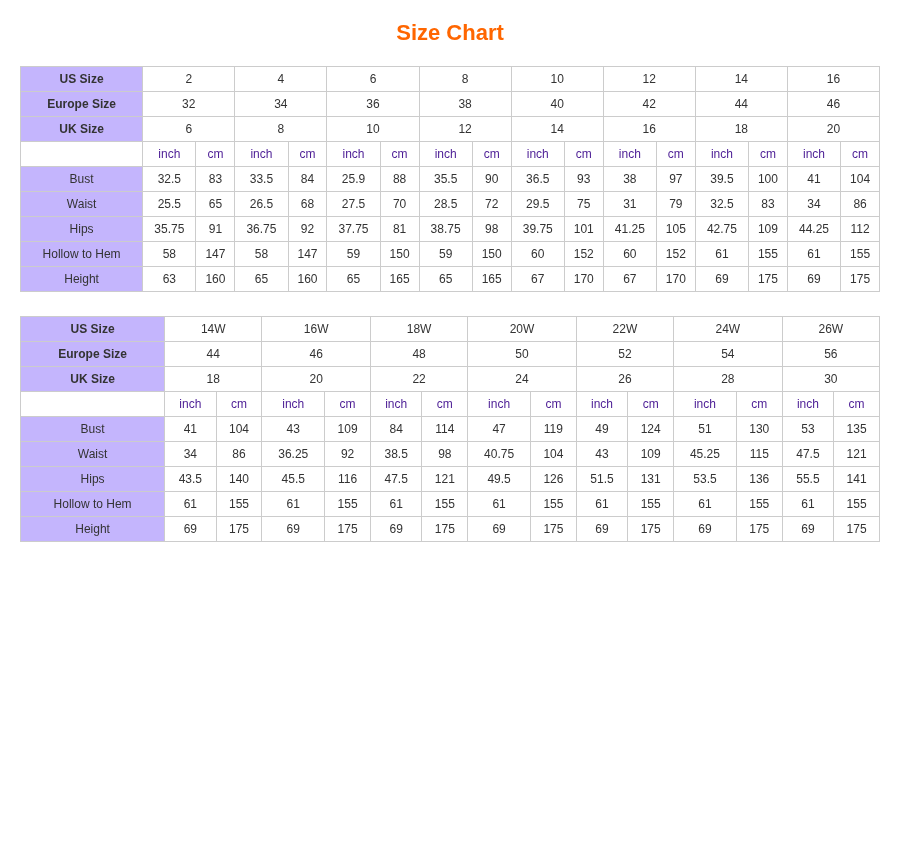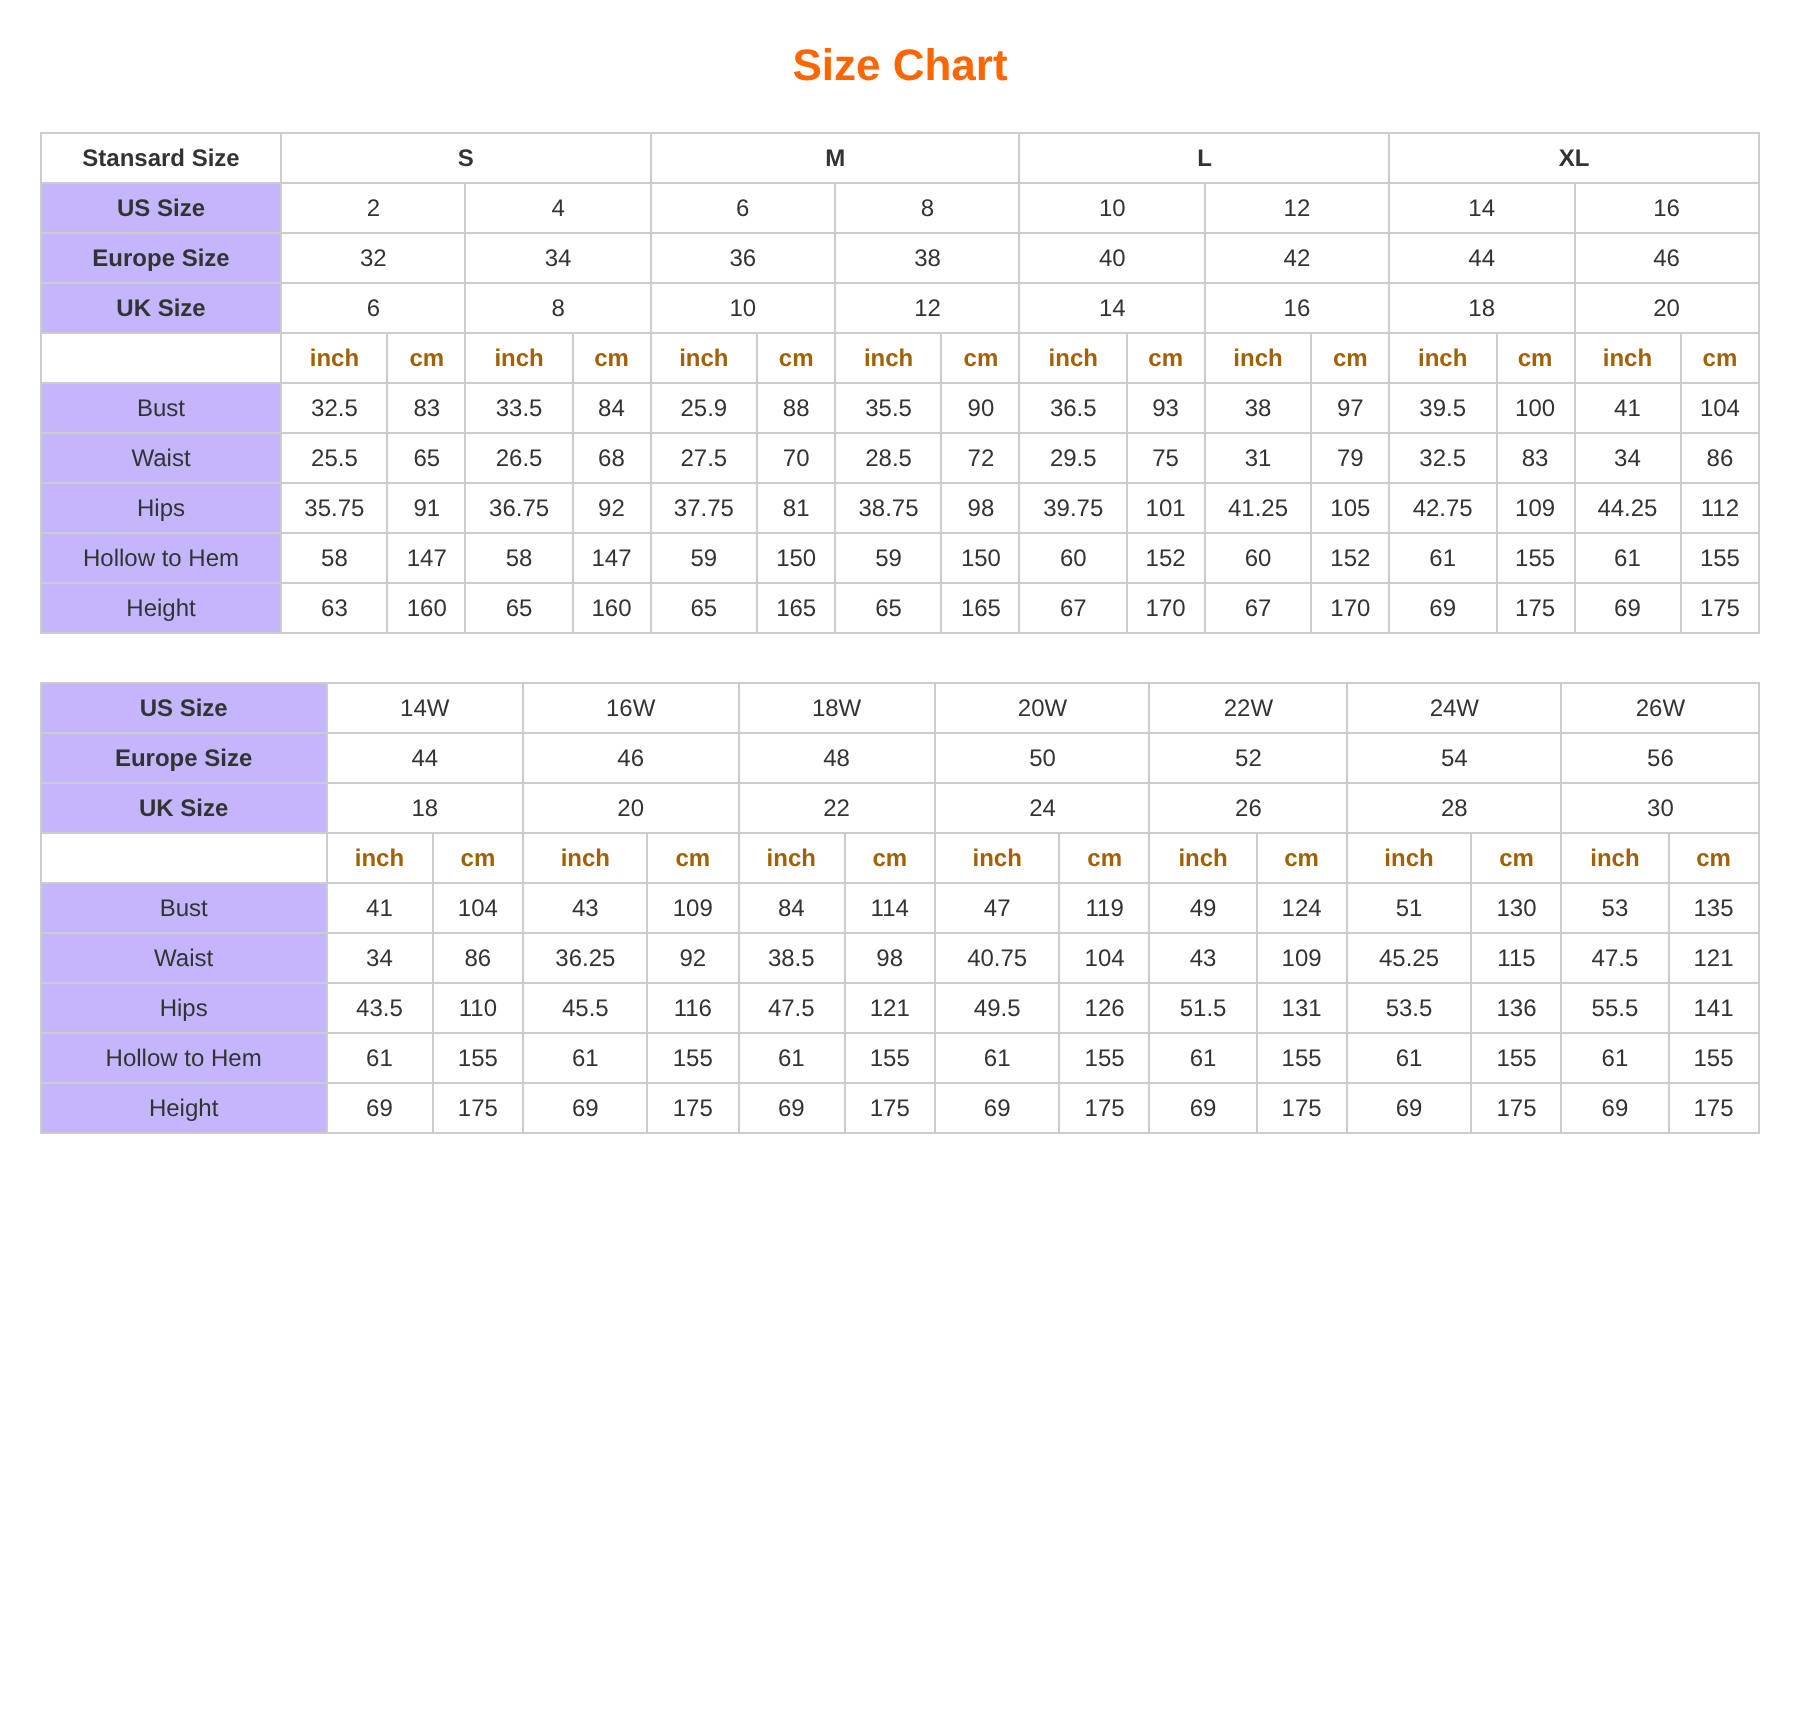--- a/index.html
+++ b/index.html
@@ -32,42 +32,35 @@
     thead th {
       background: #fff;
       font-weight: bold;
     }
     .row-label {
       font-weight: bold;
       background: #c4b5fd;
       text-align: center;
     }
     .unit-row td {
-      font-weight: bold;
-      color: #a16207;
+      font-weight: normal;
+      color: #4c1d95;
     }
     .data-row td {
       font-weight: normal;
     }
   </style>
 </head>
 <body>
 
 <h1>Size Chart</h1>
 
 <div class="table-section">
   <table>
     <thead>
-      <tr>
-        <th style="width:120px;">Stansard Size</th>
-        <th colspan="4">S</th>
-        <th colspan="4">M</th>
-        <th colspan="4">L</th>
-        <th colspan="4">XL</th>
-      </tr>
       <tr>
         <td class="row-label">US Size</td>
         <td colspan="2">2</td>
         <td colspan="2">4</td>
         <td colspan="2">6</td>
         <td colspan="2">8</td>
         <td colspan="2">10</td>
         <td colspan="2">12</td>
         <td colspan="2">14</td>
         <td colspan="2">16</td>
@@ -296,21 +289,21 @@
         <td>43</td>
         <td>109</td>
         <td>45.25</td>
         <td>115</td>
         <td>47.5</td>
         <td>121</td>
       </tr>
       <tr class="data-row">
         <td class="row-label">Hips</td>
         <td>43.5</td>
-        <td>110</td>
+        <td>140</td>
         <td>45.5</td>
         <td>116</td>
         <td>47.5</td>
         <td>121</td>
         <td>49.5</td>
         <td>126</td>
         <td>51.5</td>
         <td>131</td>
         <td>53.5</td>
         <td>136</td>

